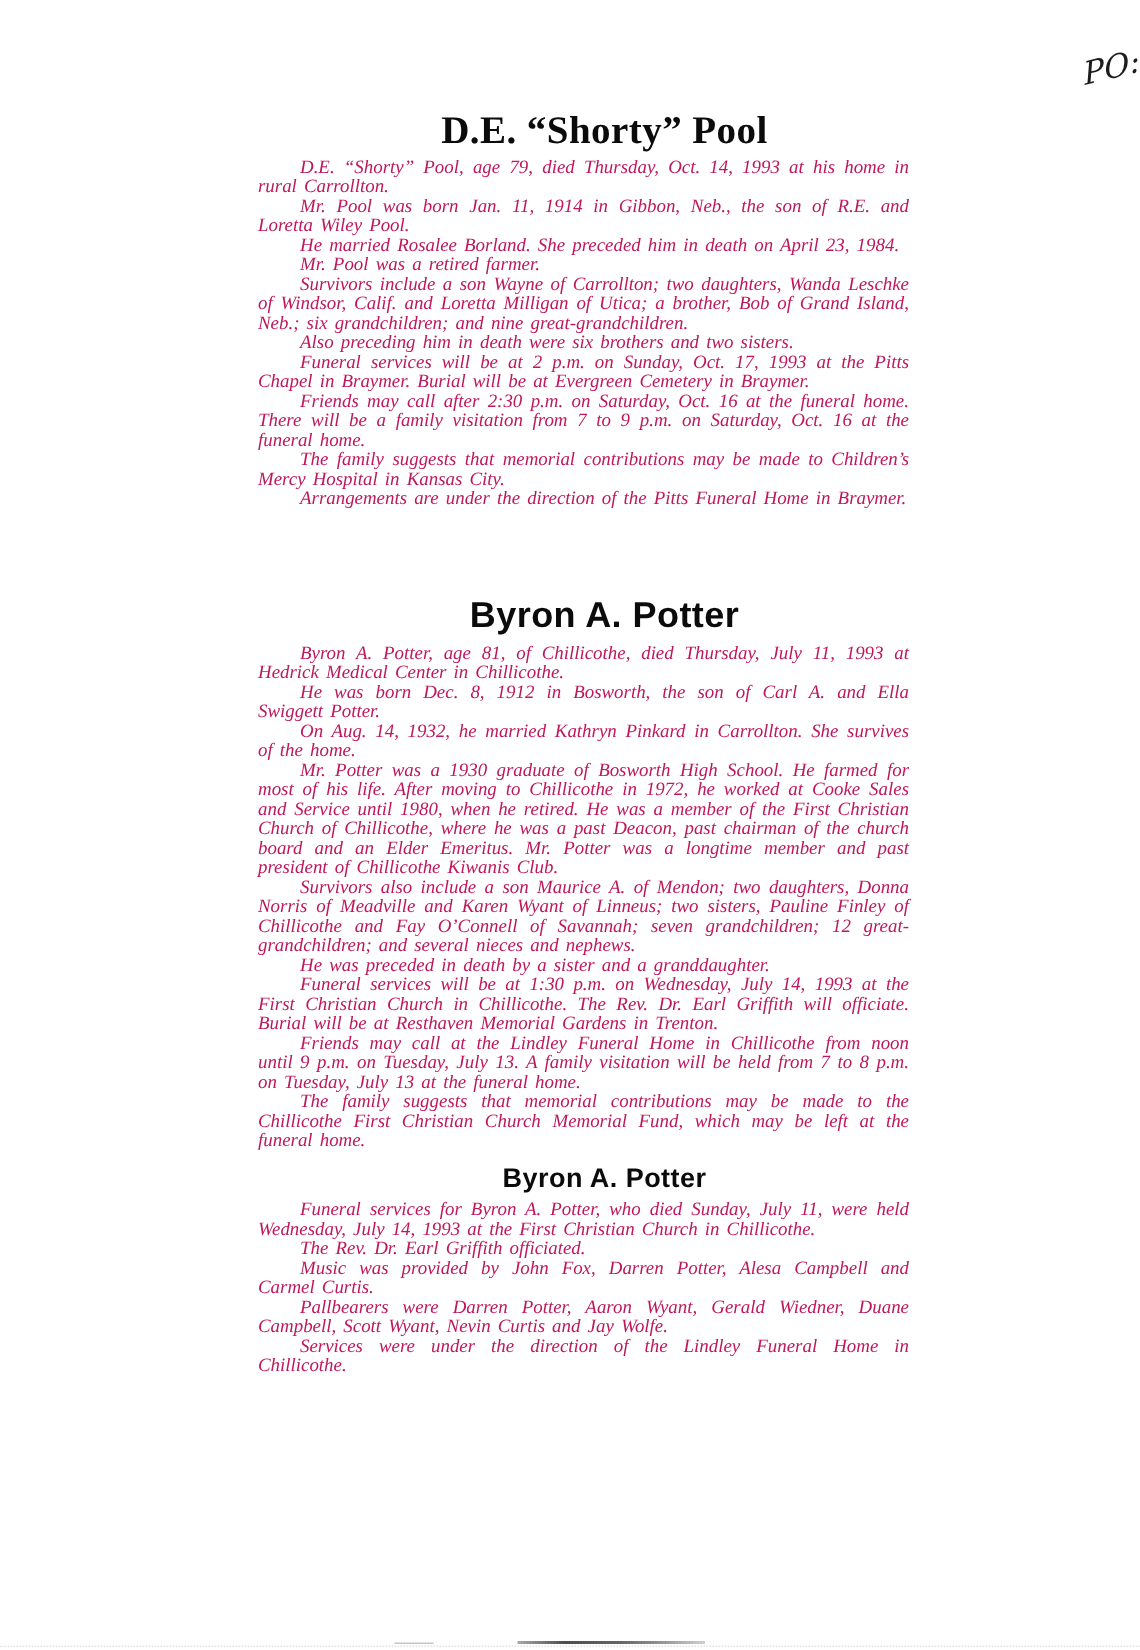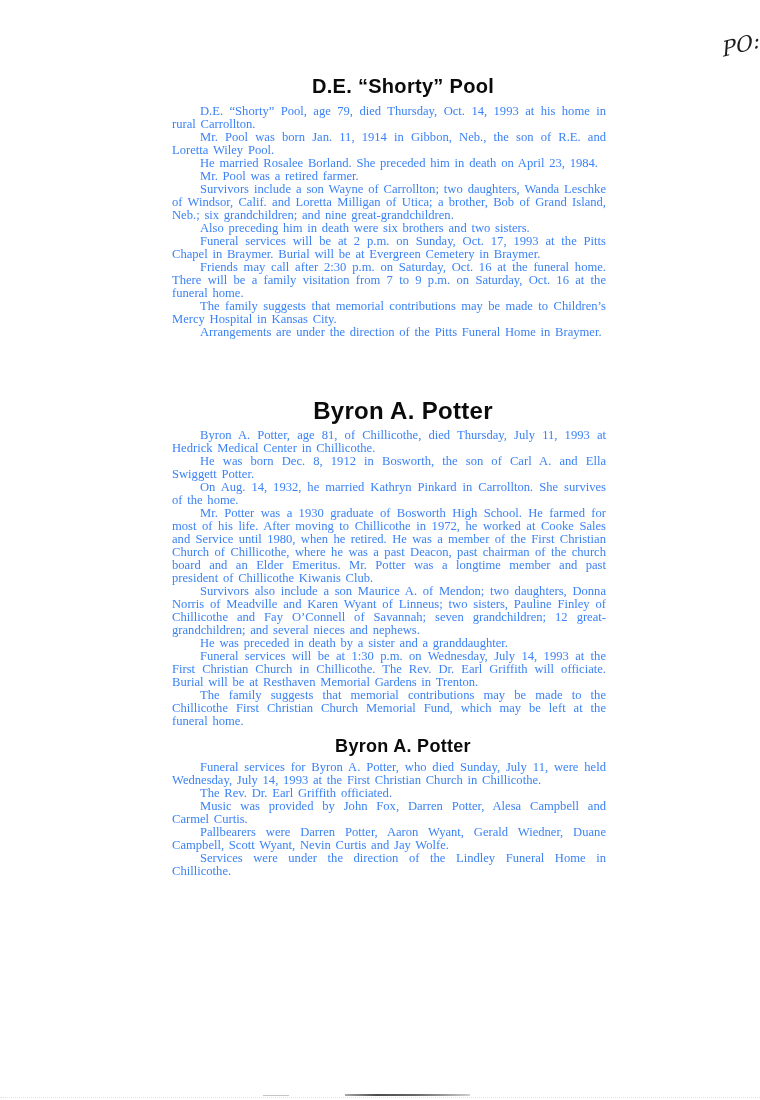--- a/index.html
+++ b/index.html
@@ -24,33 +24,34 @@
   .obit-title {
     font-family: "Liberation Sans", sans-serif;
     font-weight: bold;
     color: #0b0b0b;
     text-align: center;
     margin: 0 0 5px 0;
     position: relative;
     left: 14px;
     letter-spacing: 0.3px;
   }
-  .title-lg { font-size: 20px; line-height: 27px; }
+  .title-lg { font-size: 26px; line-height: 27px; font-family: Liberation Serif, serif; }
   .title-md { font-size: 24px; line-height: 26px; }
   .title-sm { font-size: 18px; line-height: 20px; }
   .sec-2 { margin-top: 59px; }
   .sec-3 { margin-top: 8px; }
   .obit-body p {
     margin: 0;
     text-indent: 28px;
     text-align: justify;
     font-size: 12.6px;
     line-height: 13px;
     word-spacing: 1.6px;
-    color: #3b82f6;
+    color: #be185d;
+    font-style: italic;
   }
   .handwritten {
     position: absolute;
     top: 33px;
     left: 722px;
     font-family: "DejaVu Serif", serif;
     font-style: italic;
     font-size: 21px;
     color: #1c1c1c;
     transform: rotate(-14deg) skewX(-8deg);
@@ -129,20 +130,21 @@
           <p>On Aug. 14, 1932, he married Kathryn Pinkard in Carrollton. She survives of the home.</p>
 
           <p>Mr. Potter was a 1930 graduate of Bosworth High School. He farmed for most of his life. After moving to Chillicothe in 1972, he worked at Cooke Sales and Service until 1980, when he retired. He was a member of the First Christian Church of Chillicothe, where he was a past Deacon, past chairman of the church board and an Elder Emeritus. Mr. Potter was a longtime member and past president of Chillicothe Kiwanis Club.</p>
 
           <p>Survivors also include a son Maurice A. of Mendon; two daughters, Donna Norris of Meadville and Karen Wyant of Linneus; two sisters, Pauline Finley of Chillicothe and Fay O’Connell of Savannah; seven grandchildren; 12 great-grandchildren; and several nieces and nephews.</p>
 
           <p>He was preceded in death by a sister and a granddaughter.</p>
 
           <p>Funeral services will be at 1:30 p.m. on Wednesday, July 14, 1993 at the First Christian Church in Chillicothe. The Rev. Dr. Earl Griffith will officiate. Burial will be at Resthaven Memorial Gardens in Trenton.</p>
 
+          <p>Friends may call at the Lindley Funeral Home in Chillicothe from noon until 9 p.m. on Tuesday, July 13. A family visitation will be held from 7 to 8 p.m. on Tuesday, July 13 at the funeral home.</p>
 
           <p>The family suggests that memorial contributions may be made to the Chillicothe First Christian Church Memorial Fund, which may be left at the funeral home.</p>
 
         </div>
     </section>
 
     <section class="obit sec-3">
       <h1 class="obit-title title-sm">Byron A. Potter</h1>
       <div class="obit-body">
 

